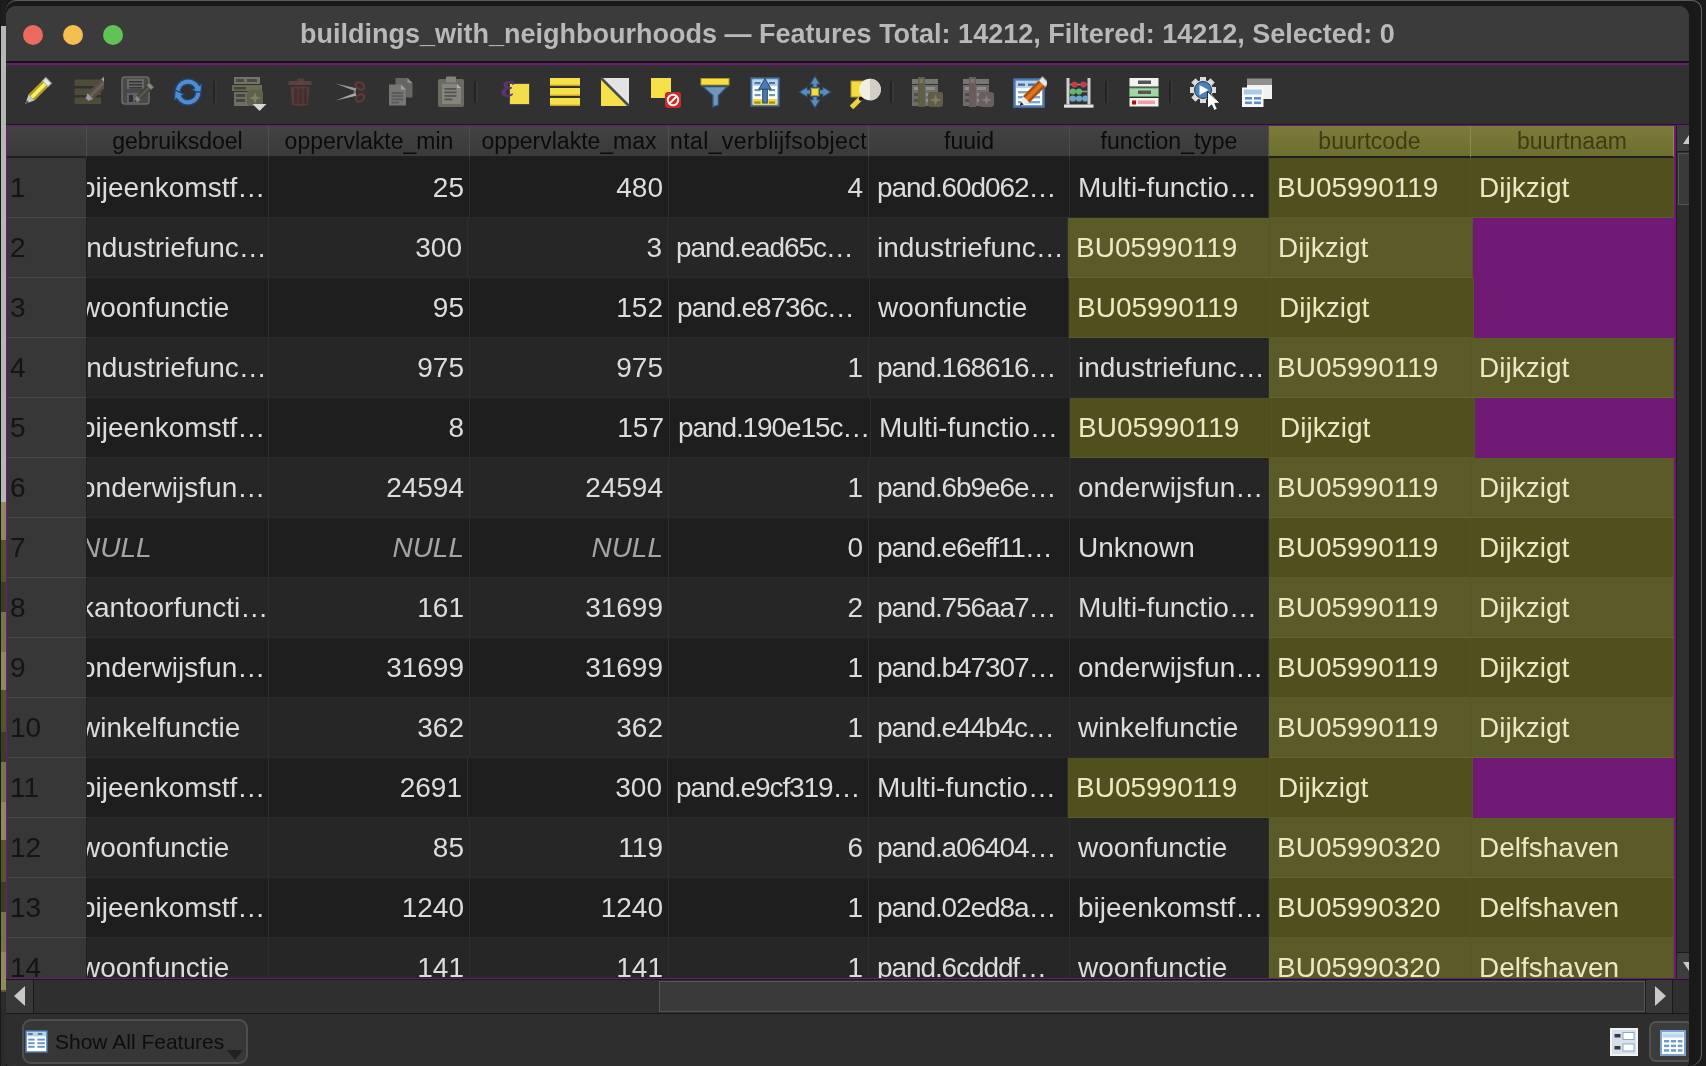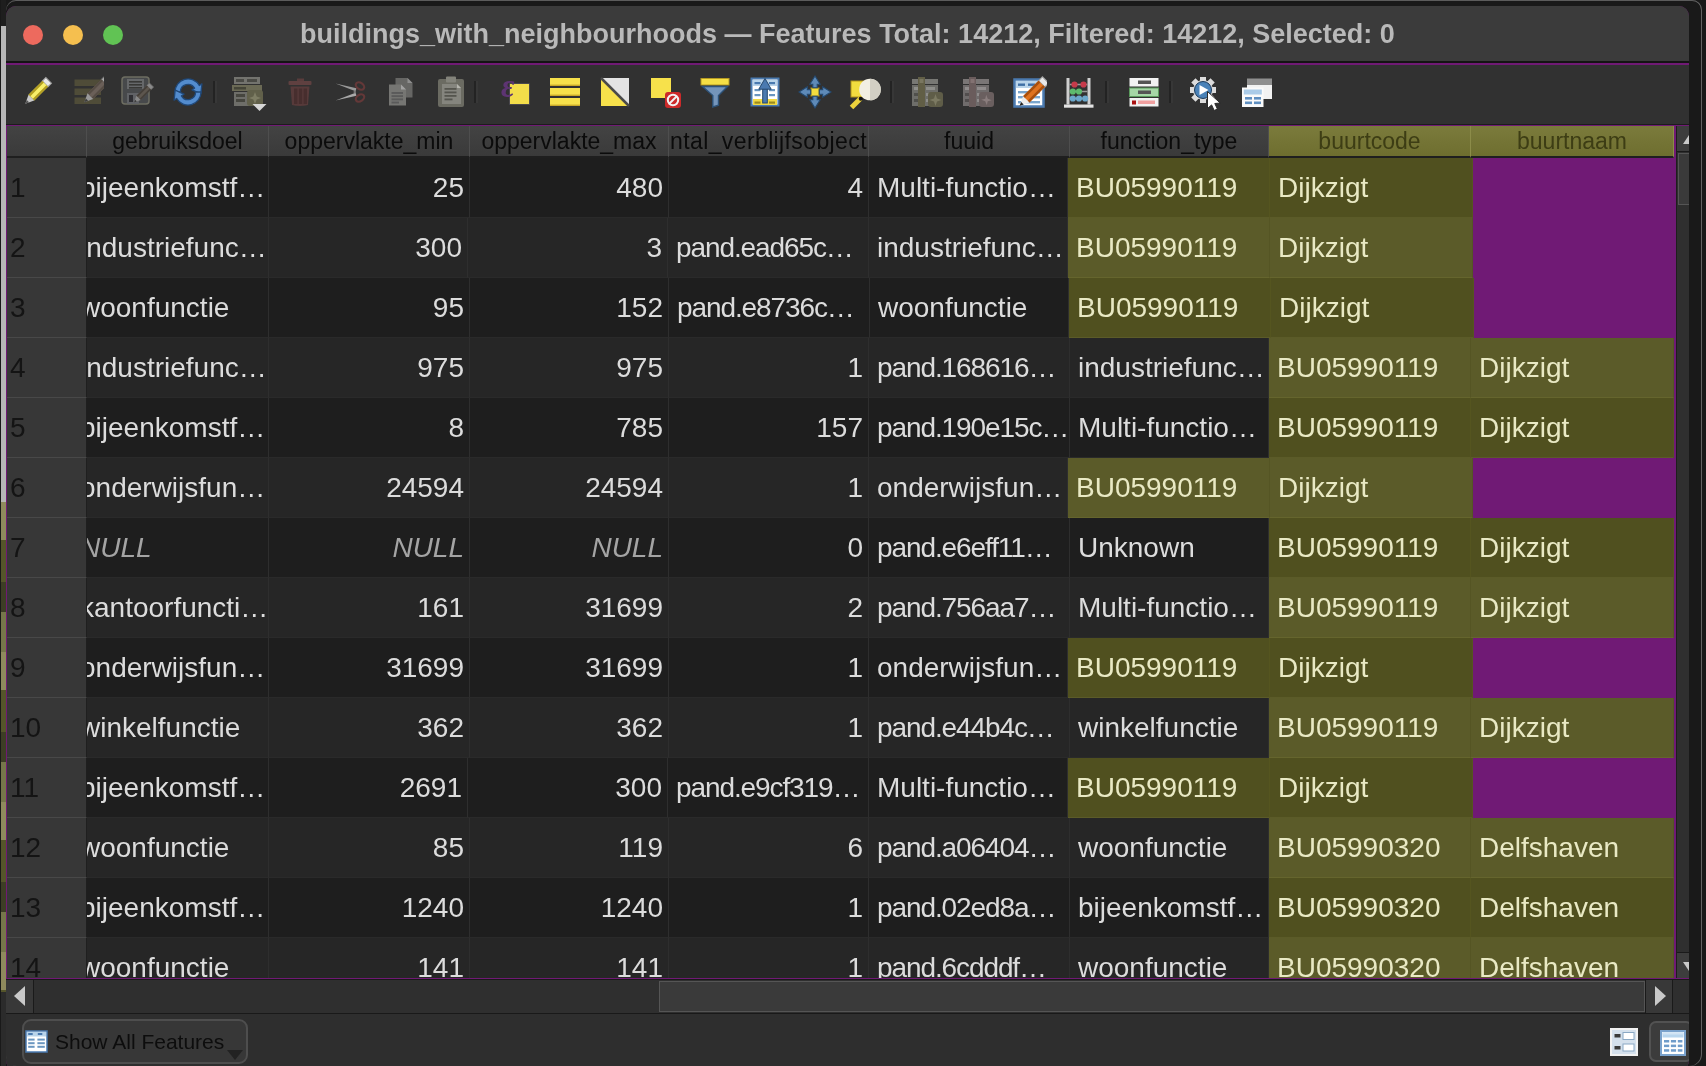--- a/index.html
+++ b/index.html
@@ -350,20 +350,21 @@
             <span>buurtnaam</span>
           </div>
 </div>
 <div class="tbody">
 <div class="trow odd">
 <div class="c rn" style="width:80px">1</div>
 <div class="c cl cshift" style="width:182px"><span>bijeenkomstf…</span></div>
 <div class="c cr" style="width:201px"><span>25</span></div>
 <div class="c cr" style="width:199px"><span>480</span></div>
 <div class="c cr" style="width:200px"><span>4</span></div>
+<div class="c cl cf" style="width:201px"><span>pand.60d062…</span></div>
 <div class="c cl" style="width:199px"><span>Multi-functio…</span></div>
 <div class="c cl co" style="width:202px"><span>BU05990119</span></div>
 <div class="c cl co" style="width:203px"><span>Dijkzigt</span></div>
 </div>
 <div class="trow even">
 <div class="c rn" style="width:80px">2</div>
 <div class="c cl cshift" style="width:182px"><span>industriefunc…</span></div>
 <div class="c cr" style="width:199px"><span>300</span></div>
 <div class="c cr" style="width:200px"><span>3</span></div>
 <div class="c cl cf" style="width:201px"><span>pand.ead65c…</span></div>
@@ -389,33 +390,33 @@
 <div class="c cr" style="width:200px"><span>1</span></div>
 <div class="c cl cf" style="width:201px"><span>pand.168616…</span></div>
 <div class="c cl" style="width:199px"><span>industriefunc…</span></div>
 <div class="c cl co" style="width:202px"><span>BU05990119</span></div>
 <div class="c cl co" style="width:203px"><span>Dijkzigt</span></div>
 </div>
 <div class="trow odd">
 <div class="c rn" style="width:80px">5</div>
 <div class="c cl cshift" style="width:182px"><span>bijeenkomstf…</span></div>
 <div class="c cr" style="width:201px"><span>8</span></div>
-<div class="c cr" style="width:199px"><span>785</span></div>
 <div class="c cr" style="width:200px"><span>157</span></div>
 <div class="c cl cf" style="width:201px"><span>pand.190e15c…</span></div>
 <div class="c cl" style="width:199px"><span>Multi-functio…</span></div>
 <div class="c cl co" style="width:202px"><span>BU05990119</span></div>
 <div class="c cl co" style="width:203px"><span>Dijkzigt</span></div>
 </div>
 <div class="trow even">
 <div class="c rn" style="width:80px">6</div>
 <div class="c cl cshift" style="width:182px"><span>onderwijsfun…</span></div>
 <div class="c cr" style="width:201px"><span>24594</span></div>
 <div class="c cr" style="width:199px"><span>24594</span></div>
 <div class="c cr" style="width:200px"><span>1</span></div>
+<div class="c cl cf" style="width:201px"><span>pand.6b9e6e…</span></div>
 <div class="c cl" style="width:199px"><span>onderwijsfun…</span></div>
 <div class="c cl co" style="width:202px"><span>BU05990119</span></div>
 <div class="c cl co" style="width:203px"><span>Dijkzigt</span></div>
 </div>
 <div class="trow odd">
 <div class="c rn" style="width:80px">7</div>
 <div class="c cl cshift nul" style="width:182px"><span>NULL</span></div>
 <div class="c cr nul" style="width:201px"><span>NULL</span></div>
 <div class="c cr nul" style="width:199px"><span>NULL</span></div>
 <div class="c cr" style="width:200px"><span>0</span></div>
@@ -434,20 +435,21 @@
 <div class="c cl" style="width:199px"><span>Multi-functio…</span></div>
 <div class="c cl co" style="width:202px"><span>BU05990119</span></div>
 <div class="c cl co" style="width:203px"><span>Dijkzigt</span></div>
 </div>
 <div class="trow odd">
 <div class="c rn" style="width:80px">9</div>
 <div class="c cl cshift" style="width:182px"><span>onderwijsfun…</span></div>
 <div class="c cr" style="width:201px"><span>31699</span></div>
 <div class="c cr" style="width:199px"><span>31699</span></div>
 <div class="c cr" style="width:200px"><span>1</span></div>
+<div class="c cl cf" style="width:201px"><span>pand.b47307…</span></div>
 <div class="c cl" style="width:199px"><span>onderwijsfun…</span></div>
 <div class="c cl co" style="width:202px"><span>BU05990119</span></div>
 <div class="c cl co" style="width:203px"><span>Dijkzigt</span></div>
 </div>
 <div class="trow even">
 <div class="c rn" style="width:80px">10</div>
 <div class="c cl cshift" style="width:182px"><span>winkelfunctie</span></div>
 <div class="c cr" style="width:201px"><span>362</span></div>
 <div class="c cr" style="width:199px"><span>362</span></div>
 <div class="c cr" style="width:200px"><span>1</span></div>

